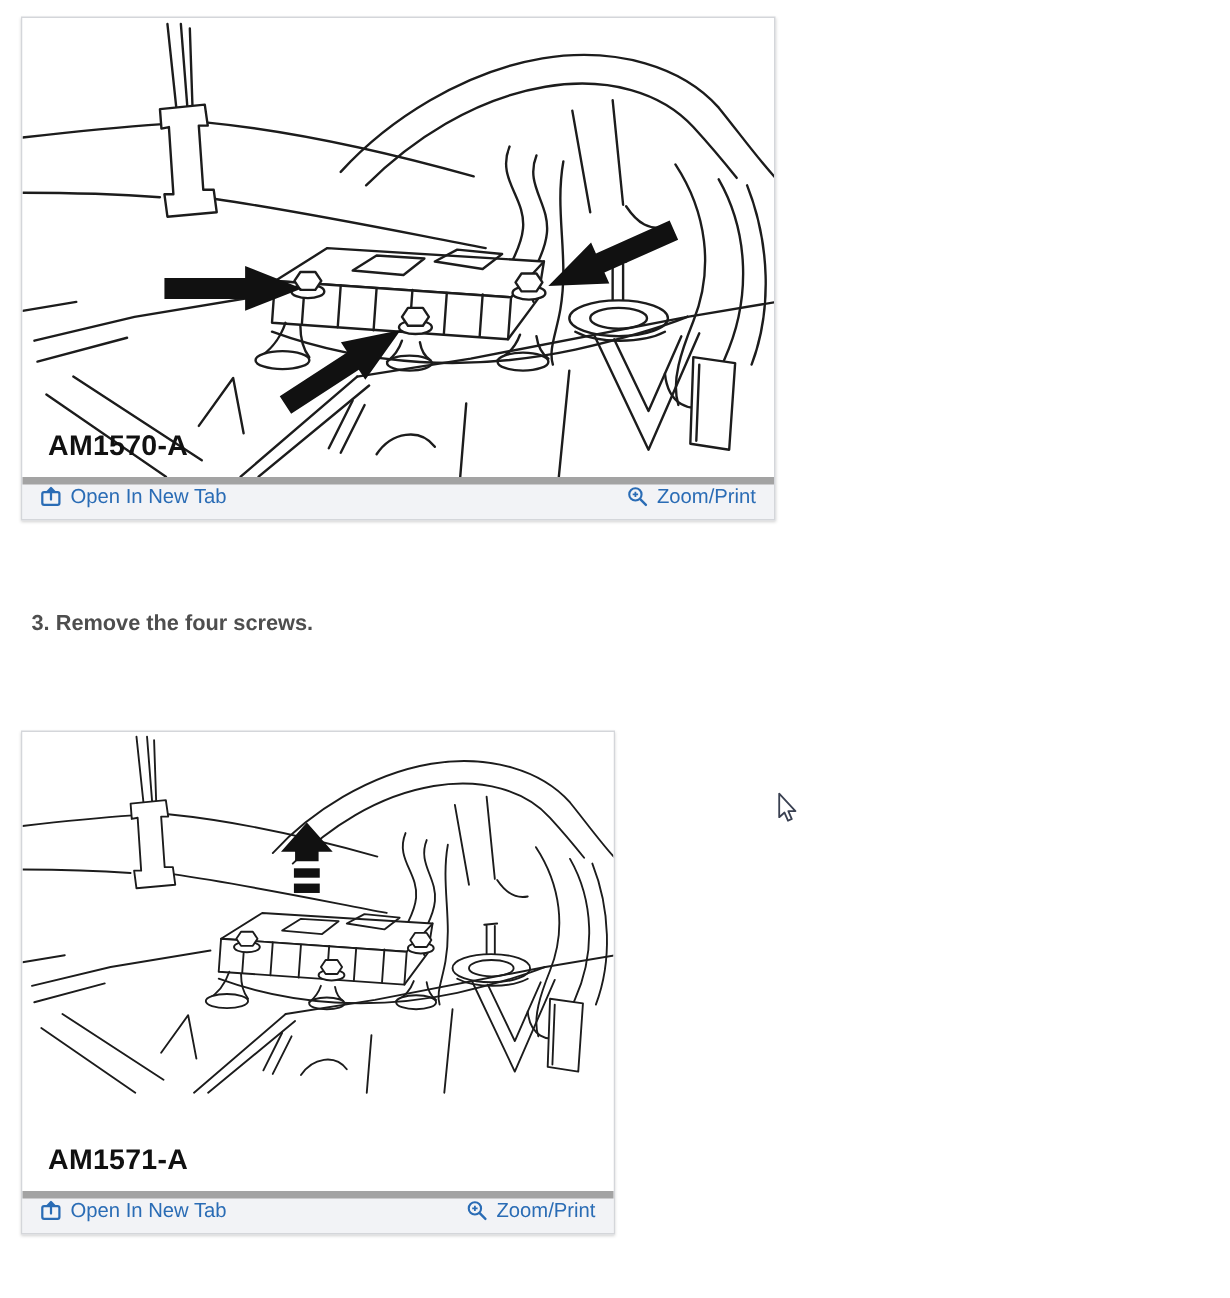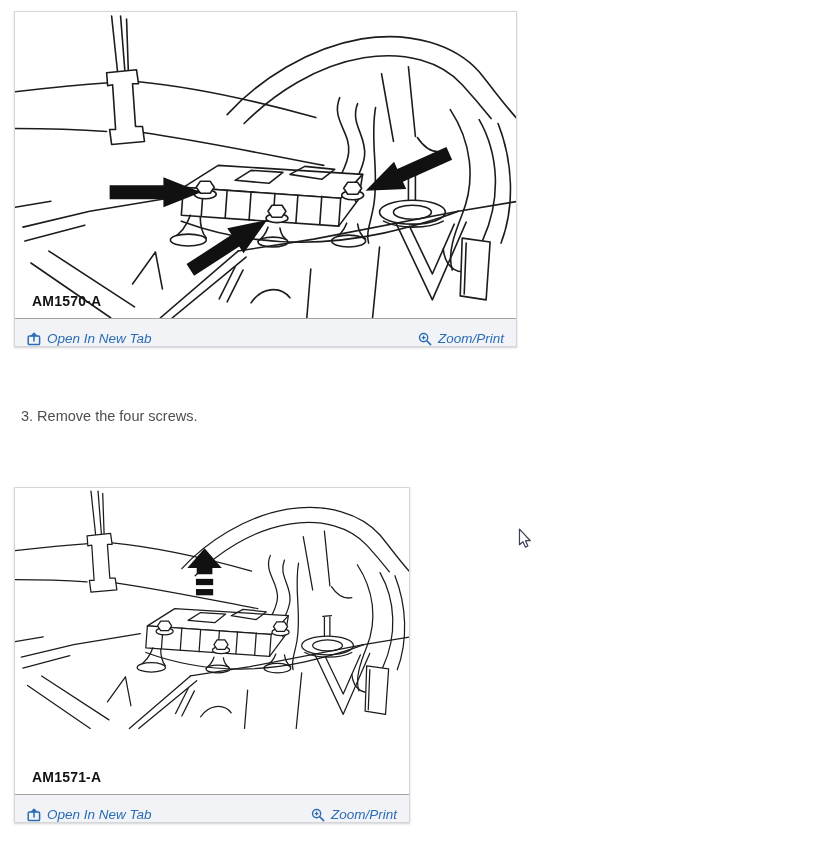--- a/index.html
+++ b/index.html
@@ -25,52 +25,52 @@
     position: relative;
     height: 306px;
     background: #fff;
     overflow: hidden;
   }
   .figure-image svg { display: block; width: 100%; height: 100%; }
 
   .figure-label {
     position: absolute;
     left: 17px; bottom: 9px;
-    font-size: 14px;
+    font-size: 19px;
     font-weight: bold;
     color: #111;
     letter-spacing: 0.2px;
   }
 
   .figure-footer {
     height: 28px;
     background: #f2f3f6;
-    border-top: 1px solid #a3a3a3;
+    border-top: 5px solid #a3a3a3;
     display: flex;
-    align-items: flex-end;
+    align-items: flex-start;
     justify-content: space-between;
     padding: 0 12px;
-    font-style: italic;
   }
   .figure-link {
     display: inline-flex;
     align-items: center;
     gap: 6px;
     color: #2a6cb5;
     font-size: 13.5px;
     text-decoration: none;
     cursor: pointer;
   }
   .figure-link svg { flex: 0 0 auto; }
 
   .step-text {
     position: absolute;
     left: 21px; top: 408px;
     font-size: 14.5px;
     color: #4e4e4e;
+    font-weight: bold;
   }
 
   .mouse-cursor {
     position: absolute;
     left: 518px; top: 528px;
     width: 14px; height: 21px;
     z-index: 20;
     pointer-events: none;
   }
 

